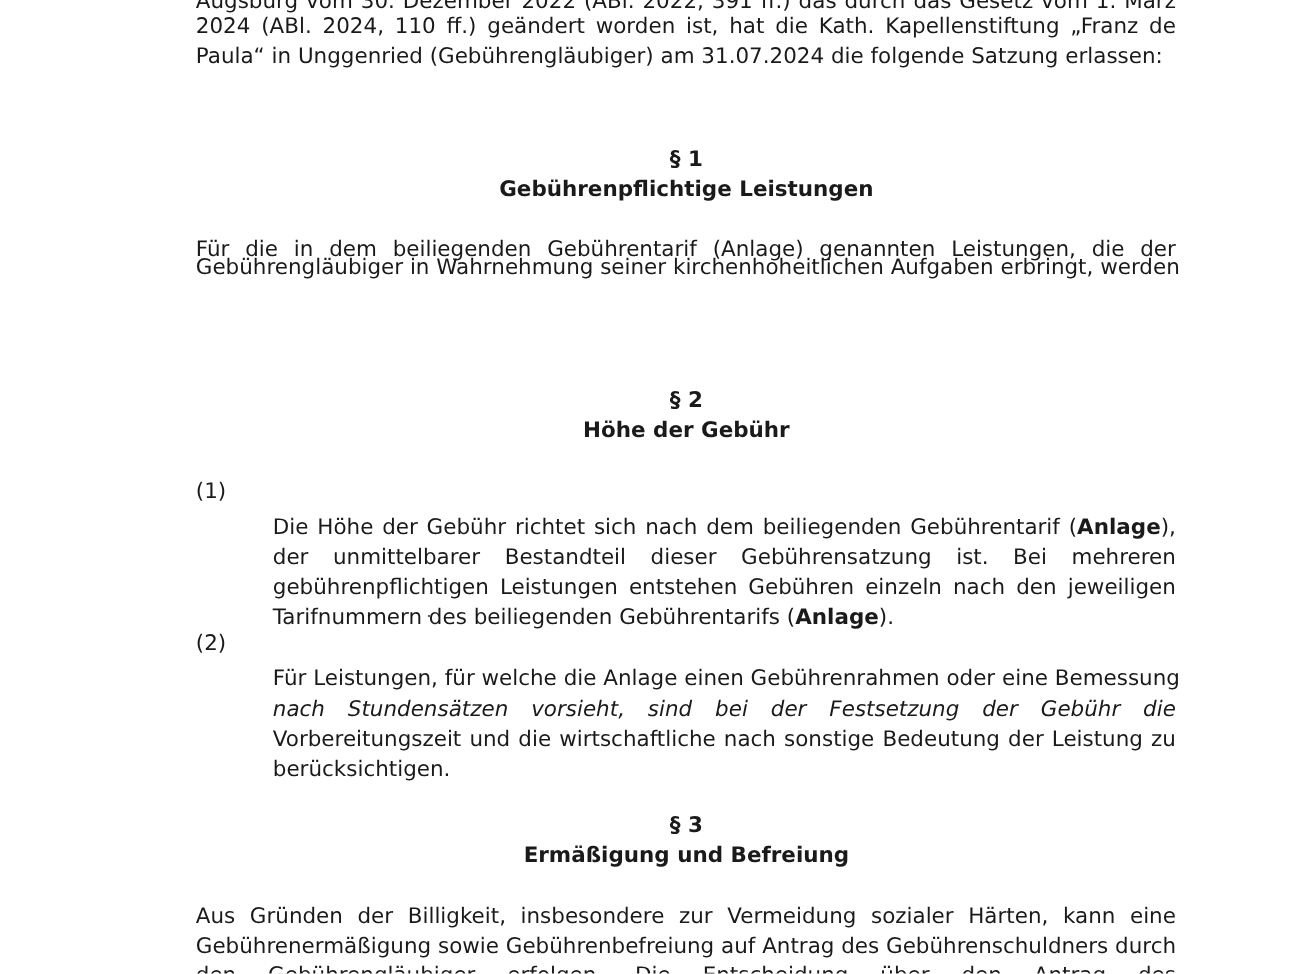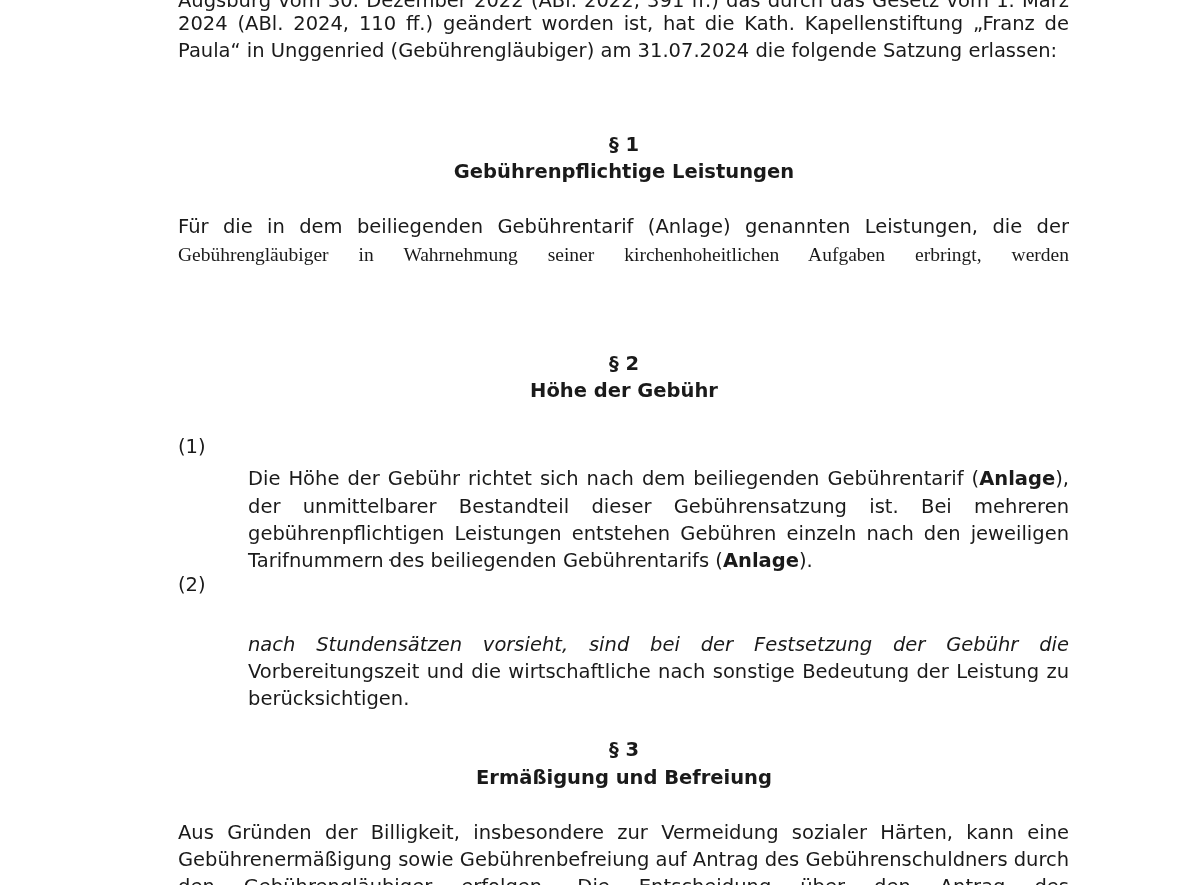--- a/index.html
+++ b/index.html
@@ -69,34 +69,35 @@
 <div class="page">
 
   <div class="line justify" style="top:-13px;">Augsburg vom 30. Dezember 2022 (ABl. 2022, 391 ff.) das durch das Gesetz vom 1. März</div>
   <div class="line justify" style="top:10px;">2024 (ABl. 2024, 110 ff.) geändert worden ist, hat die Kath. Kapellenstiftung „Franz de</div>
   <div class="line left" style="top:37px;">Paula“ in Unggenried (Gebührengläubiger) am 31.07.2024 die folgende Satzung erlassen:</div>
 
   <div class="line center bold" style="top:131px;">§ 1</div>
   <div class="line center bold" style="top:158px;">Gebührenpflichtige Leistungen</div>
 
   <div class="line justify" style="top:213px;">Für die in dem beiliegenden Gebührentarif (Anlage) genannten Leistungen, die der</div>
-  <div class="line justify" style="top:241px;font-family:Liberation Serif, serif;">Gebührengläubiger in Wahrnehmung seiner kirchenhoheitlichen Aufgaben erbringt, werden</div>
+  <div class="line justify" style="top:229px;">Gebührengläubiger in Wahrnehmung seiner kirchenhoheitlichen Aufgaben erbringt, werden</div>
 
   <div class="line center bold" style="top:350px;">§ 2</div>
   <div class="line center bold" style="top:377px;">Höhe der Gebühr</div>
 
   <div class="num" style="top:433px;">(1)</div>
   <div class="line item-line justify" style="top:433px;"><span>Die Höhe der Gebühr richtet sich nach dem beiliegenden Gebührentarif (</span><b>Anlage</b><span>),</span></div>
   <div class="line item-line justify" style="top:461px;">der unmittelbarer Bestandteil dieser Gebührensatzung ist. Bei mehreren</div>
   <div class="line item-line justify" style="top:488px;">gebührenpflichtigen Leistungen entstehen Gebühren einzeln nach den jeweiligen</div>
   <div class="line item-line left" style="top:515px;"><span>Tarifnummern des beiliegenden Gebührentarifs (</span><b>Anlage</b><span>).</span></div>
 
   <div class="dot"></div>
 
   <div class="num" style="top:571px;">(2)</div>
+  <div class="line item-line justify" style="top:571px;">Für Leistungen, für welche die Anlage einen Gebührenrahmen oder eine Bemessung</div>
   <div class="line item-line justify" style="top:599px;font-style:italic;">nach Stundensätzen vorsieht, sind bei der Festsetzung der Gebühr die</div>
   <div class="line item-line justify" style="top:626px;">Vorbereitungszeit und die wirtschaftliche nach sonstige Bedeutung der Leistung zu</div>
   <div class="line item-line left" style="top:653px;">berücksichtigen.</div>
 
   <div class="line center bold" style="top:736px;">§ 3</div>
   <div class="line center bold" style="top:764px;">Ermäßigung und Befreiung</div>
 
   <div class="line justify" style="top:819px;">Aus Gründen der Billigkeit, insbesondere zur Vermeidung sozialer Härten, kann eine</div>
   <div class="line justify" style="top:846px;">Gebührenermäßigung sowie Gebührenbefreiung auf Antrag des Gebührenschuldners durch</div>
   <div class="line justify" style="top:873px;">den Gebührengläubiger erfolgen. Die Entscheidung über den Antrag des</div>

